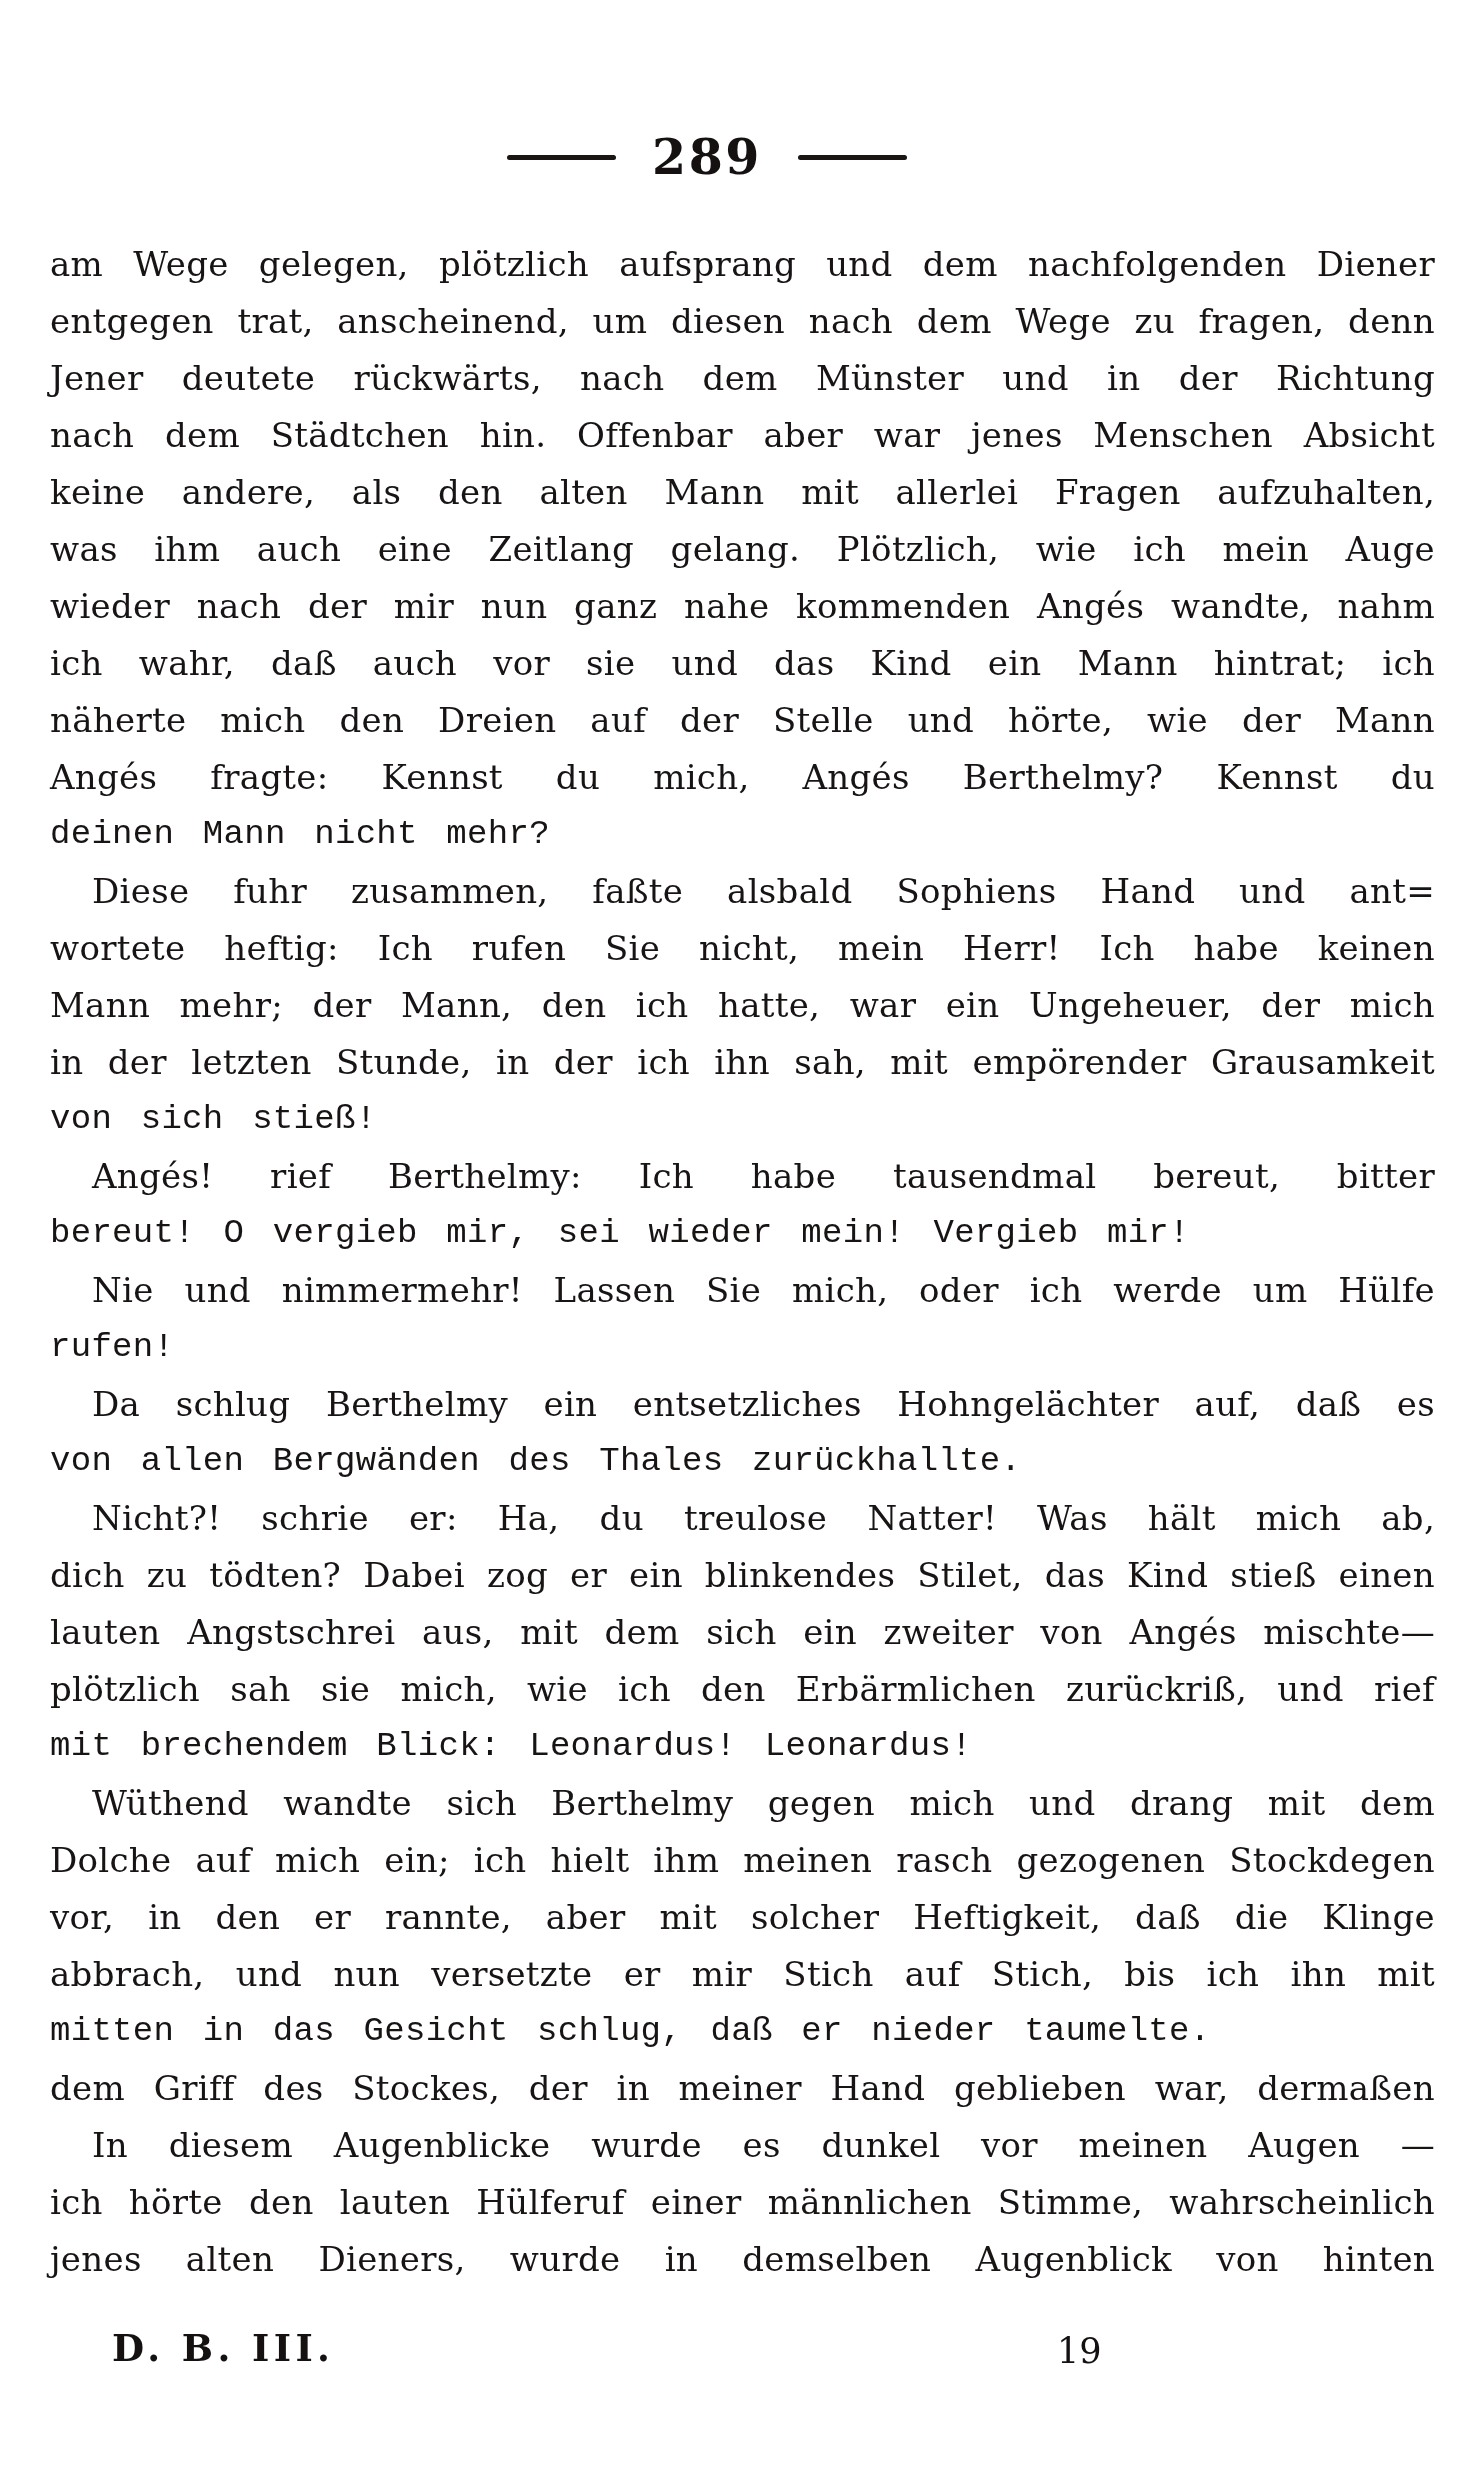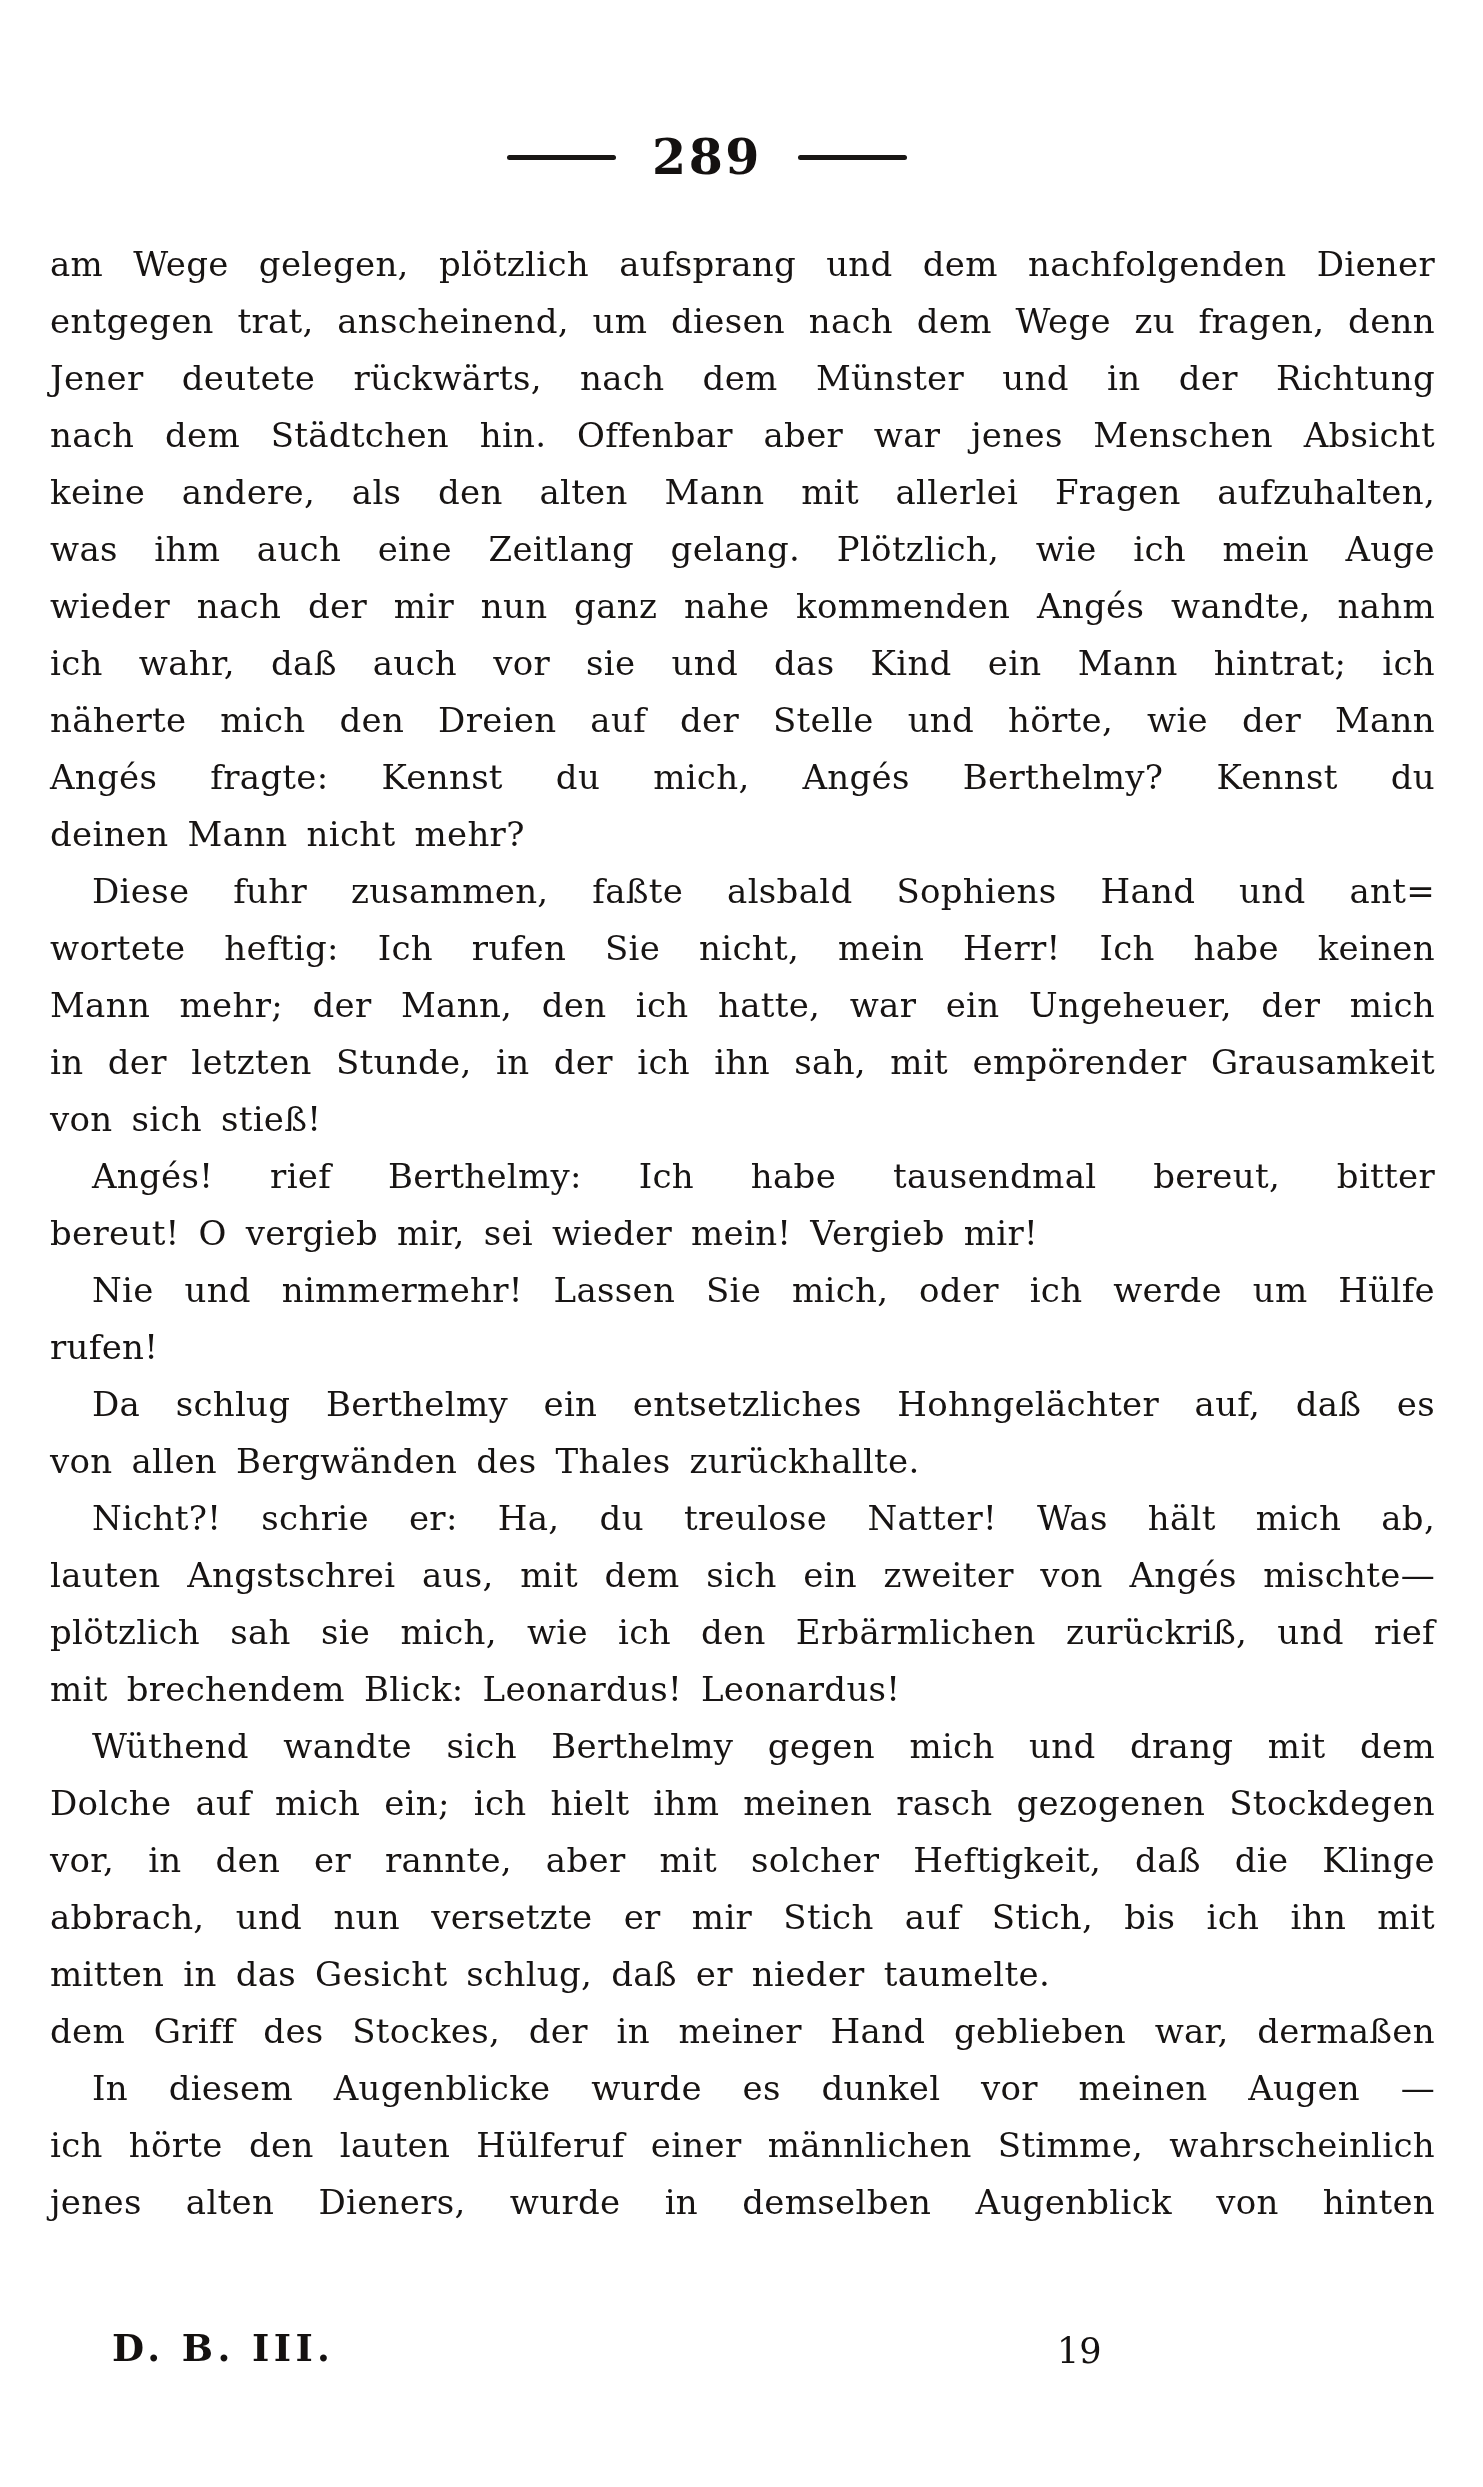--- a/index.html
+++ b/index.html
@@ -54,20 +54,21 @@
     text-align: justify;
     text-align-last: justify;
     white-space: normal;
   }
   .line.indent {
     padding-left: 42px;
   }
   .line.end {
     text-align-last: left;
     word-spacing: 7.9px;
+    font-family: Liberation Mono, monospace;
   }
   .footer-sig {
     position: absolute;
     left: 96px;
     top: 2326px;
     font-size: 37px;
     font-weight: bold;
     letter-spacing: 4.4px;
     color: #141110;
     margin-left: 16px;
@@ -108,20 +109,21 @@
     <div class="line">Mann mehr; der Mann, den ich hatte, war ein Ungeheuer, der mich</div>
     <div class="line">in der letzten Stunde, in der ich ihn sah, mit empörender Grausamkeit</div>
     <div class="line end">von sich stieß!</div>
     <div class="line indent">Angés! rief Berthelmy: Ich habe tausendmal bereut, bitter</div>
     <div class="line end">bereut! O vergieb mir, sei wieder mein! Vergieb mir!</div>
     <div class="line indent">Nie und nimmermehr! Lassen Sie mich, oder ich werde um Hülfe</div>
     <div class="line end">rufen!</div>
     <div class="line indent">Da schlug Berthelmy ein entsetzliches Hohngelächter auf, daß es</div>
     <div class="line end">von allen Bergwänden des Thales zurückhallte.</div>
     <div class="line indent">Nicht?! schrie er: Ha, du treulose Natter! Was hält mich ab,</div>
+    <div class="line">dich zu tödten? Dabei zog er ein blinkendes Stilet, das Kind stieß einen</div>
     <div class="line">lauten Angstschrei aus, mit dem sich ein zweiter von Angés mischte—</div>
     <div class="line">plötzlich sah sie mich, wie ich den Erbärmlichen zurückriß, und rief</div>
     <div class="line end">mit brechendem Blick: Leonardus! Leonardus!</div>
     <div class="line indent">Wüthend wandte sich Berthelmy gegen mich und drang mit dem</div>
     <div class="line">Dolche auf mich ein; ich hielt ihm meinen rasch gezogenen Stockdegen</div>
     <div class="line">vor, in den er rannte, aber mit solcher Heftigkeit, daß die Klinge</div>
     <div class="line">abbrach, und nun versetzte er mir Stich auf Stich, bis ich ihn mit</div>
     <div class="line end">mitten in das Gesicht schlug, daß er nieder taumelte.</div>
     <div class="line">dem Griff des Stockes, der in meiner Hand geblieben war, dermaßen</div>
     <div class="line indent">In diesem Augenblicke wurde es dunkel vor meinen Augen —</div>

